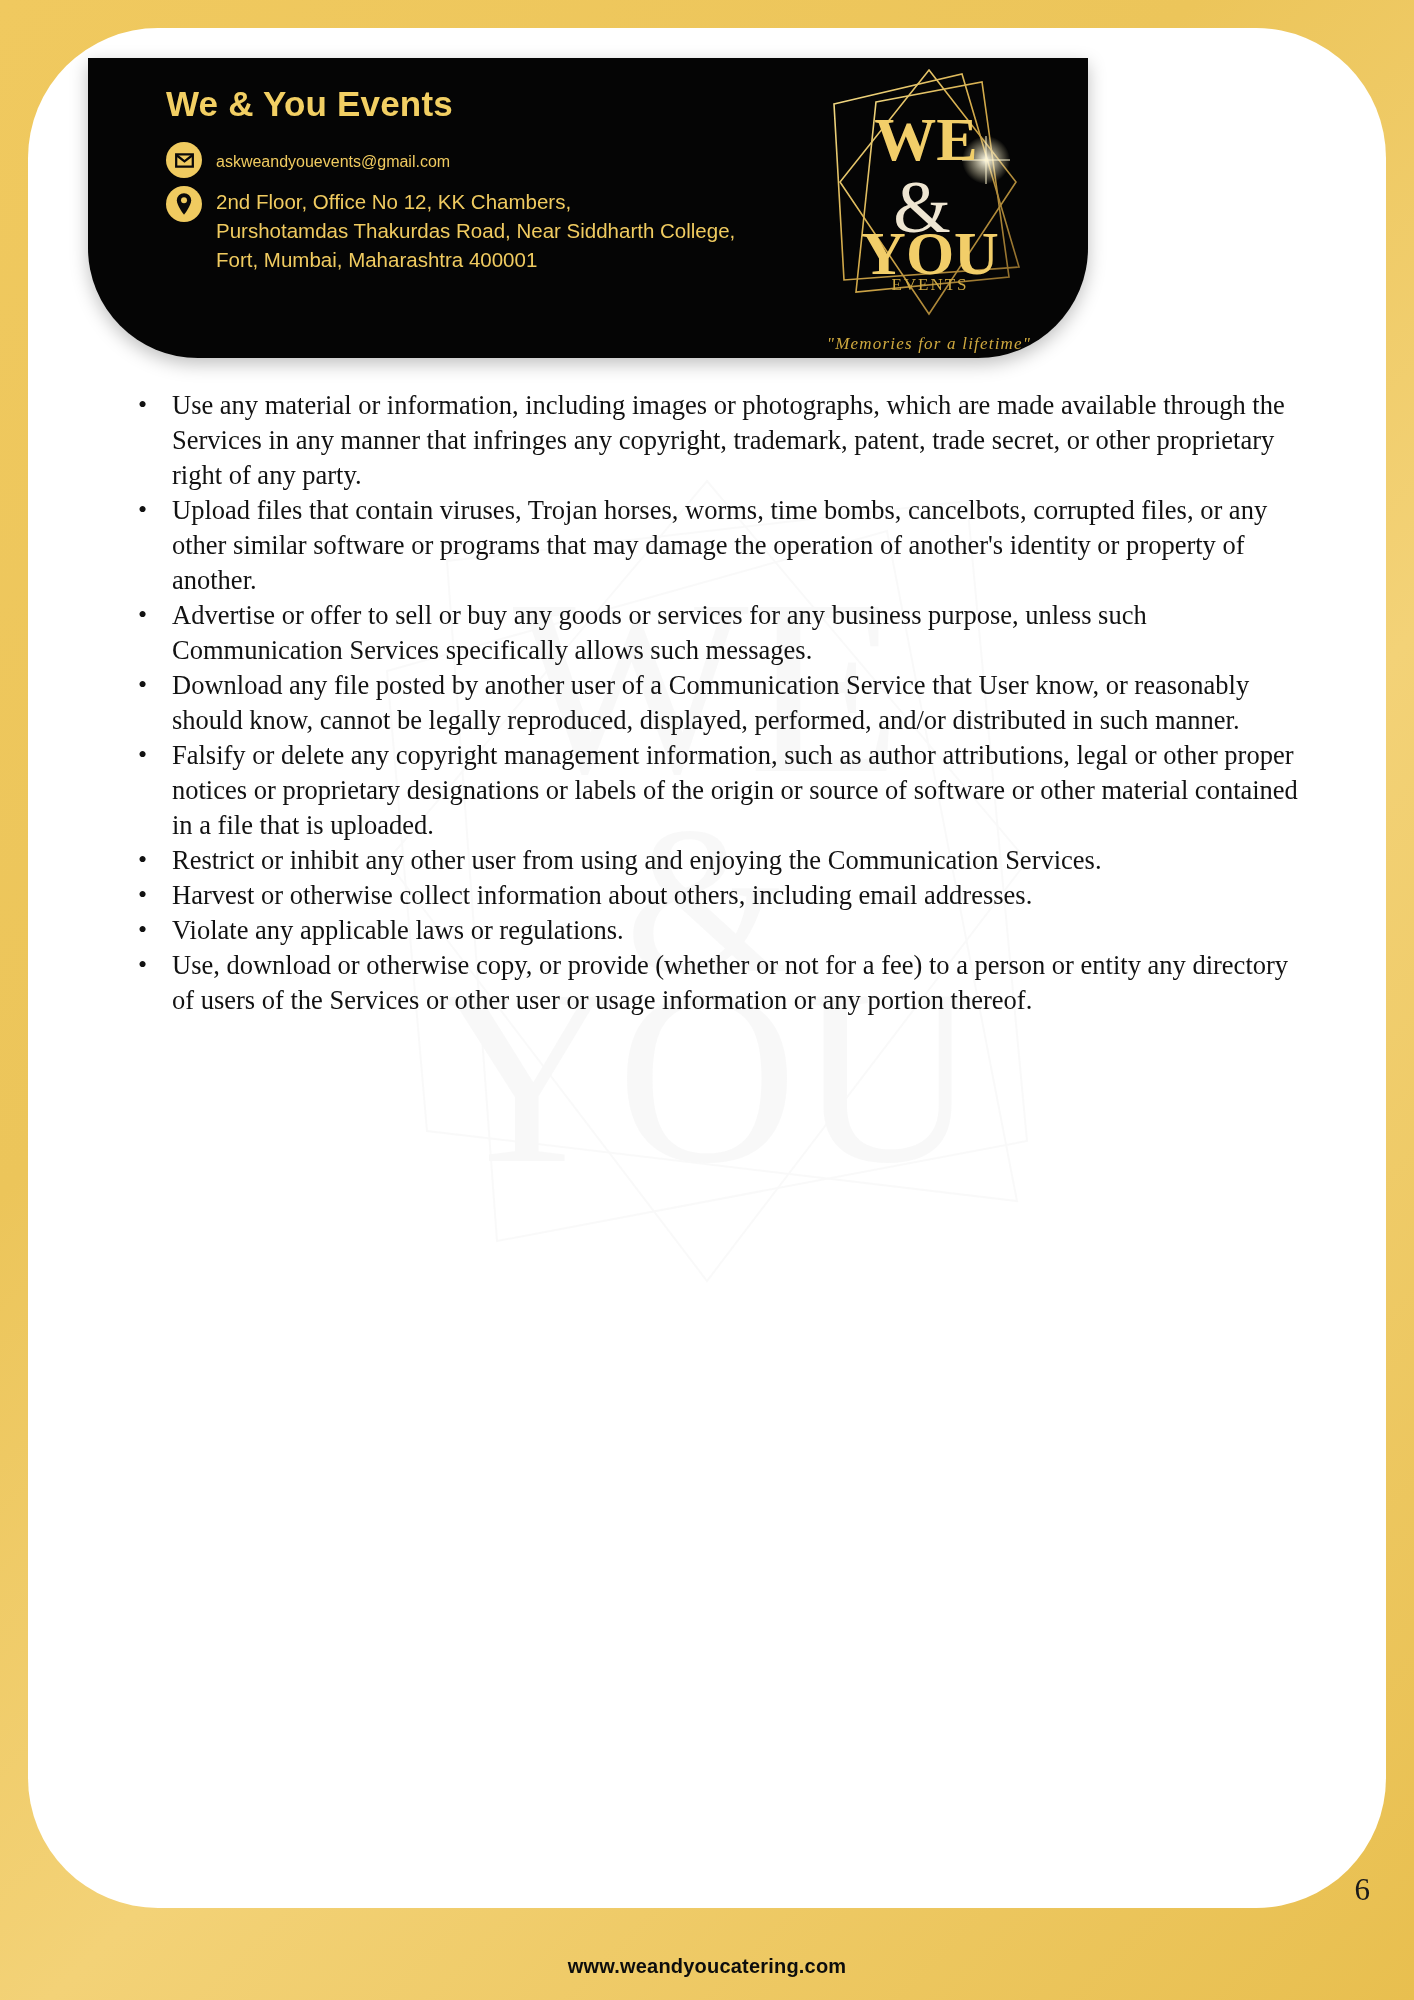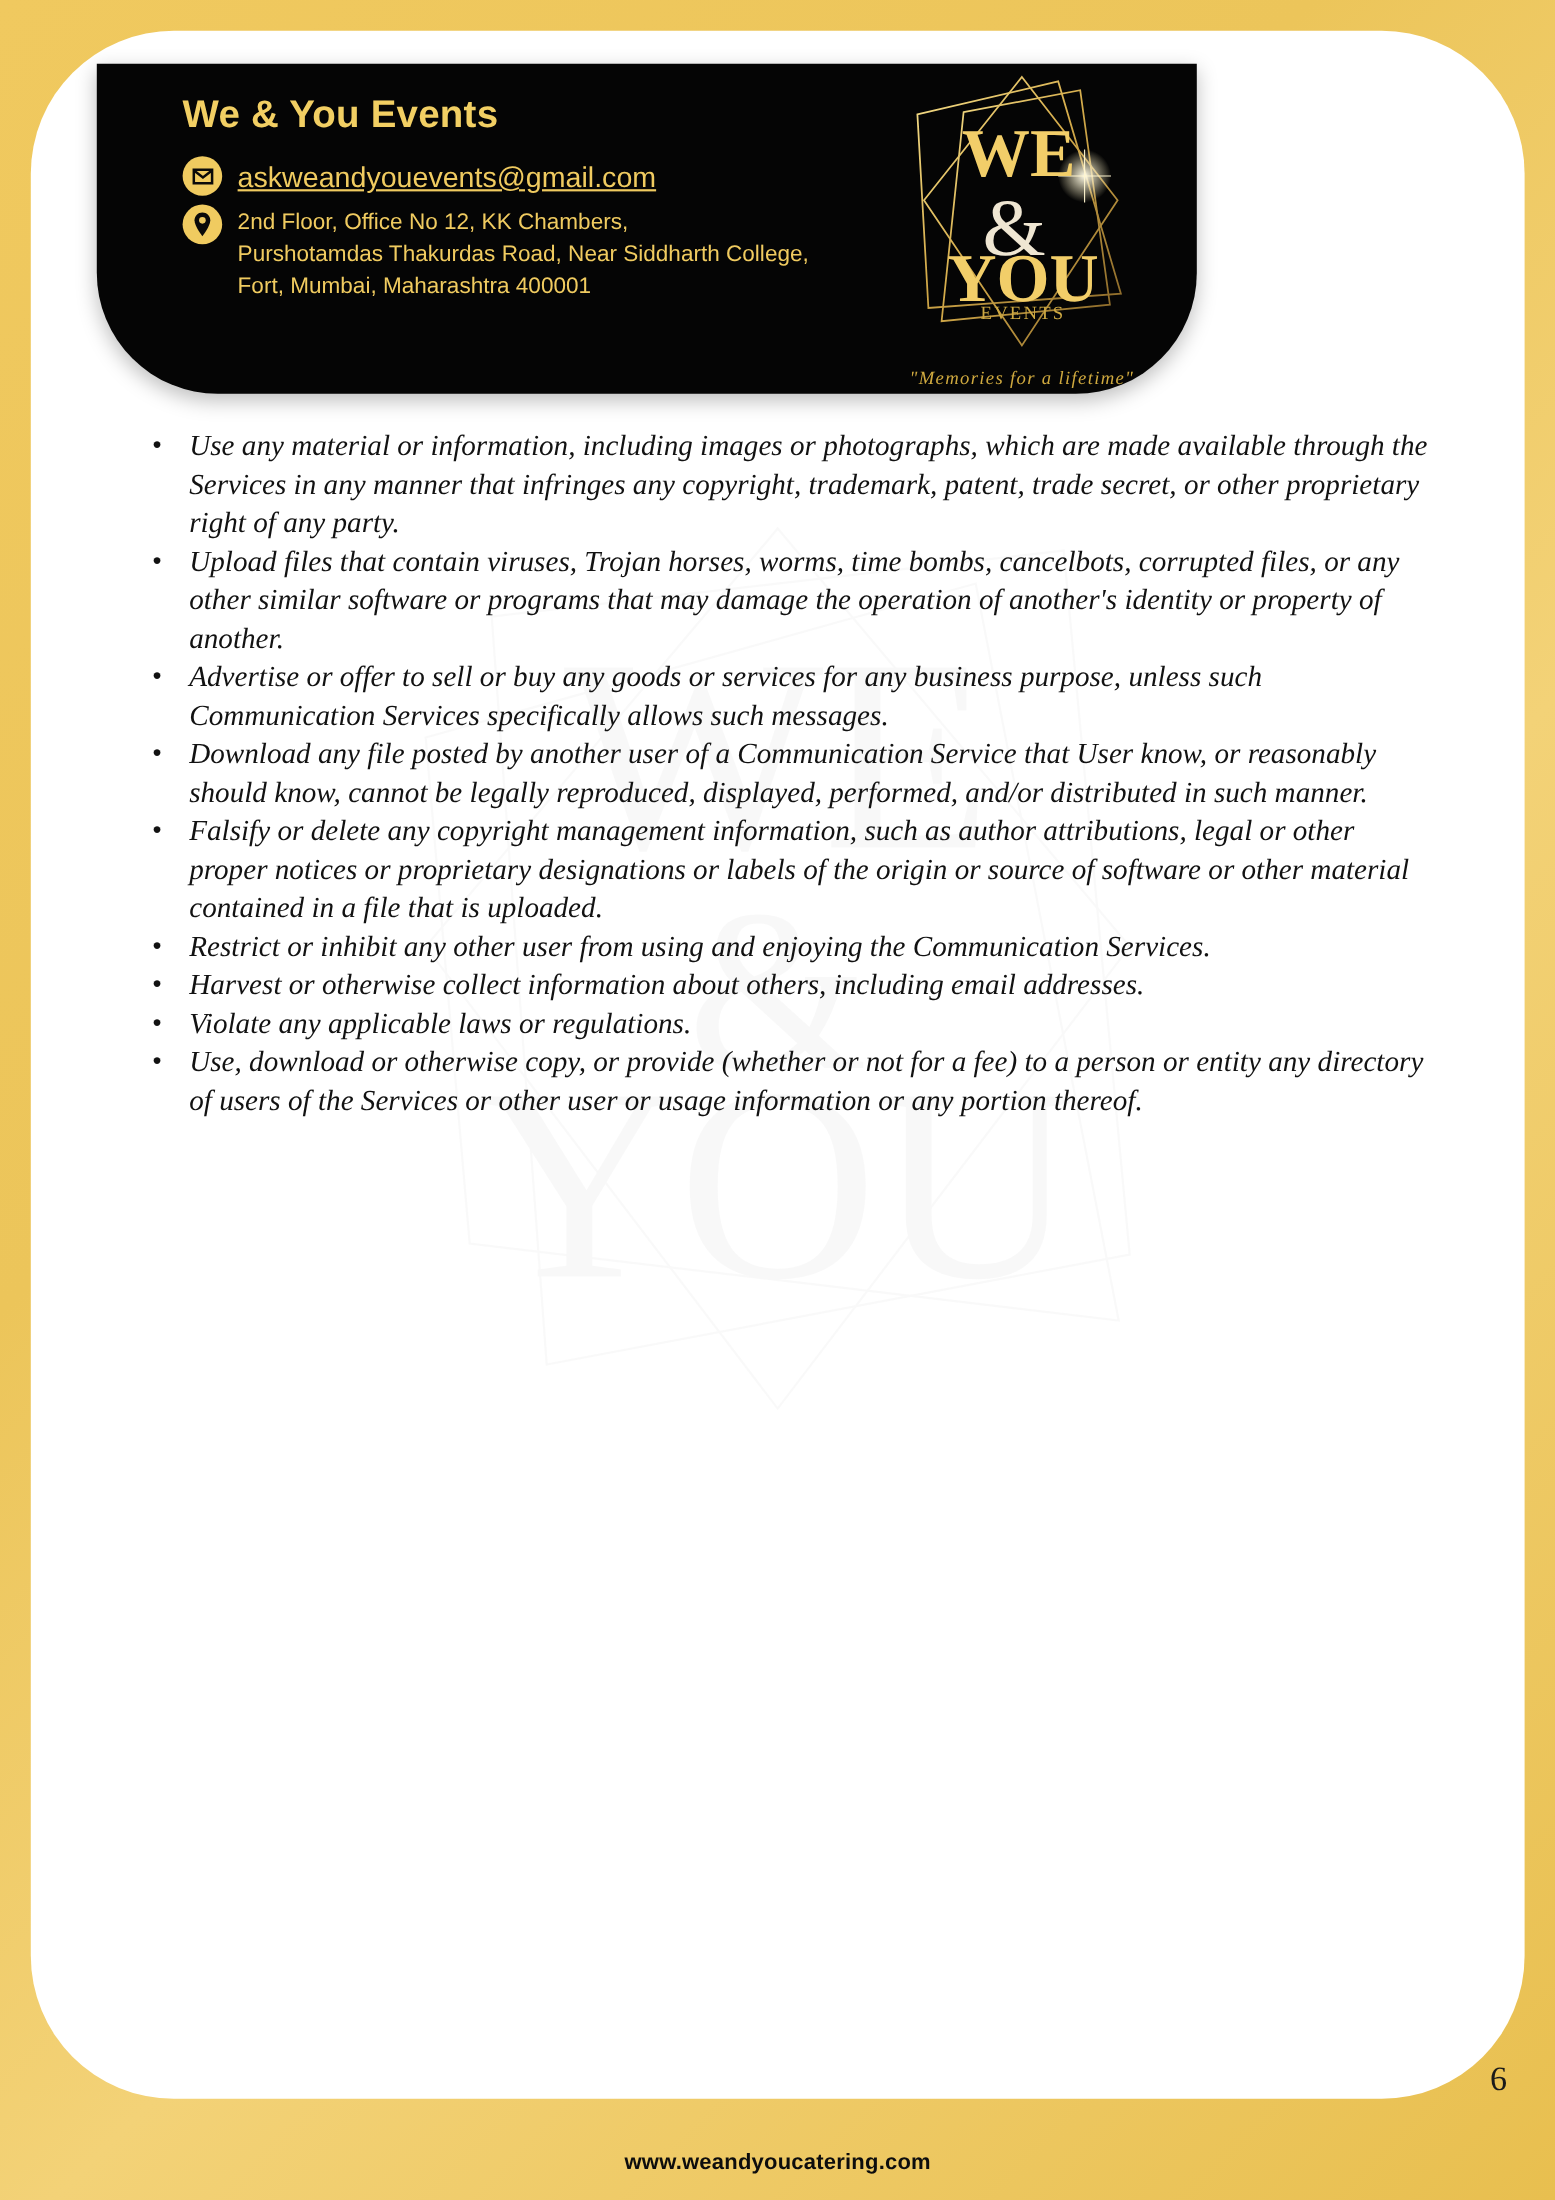--- a/index.html
+++ b/index.html
@@ -85,21 +85,21 @@
   .ci svg { display: block; }
 
   .contact-text {
     color: #f0cb60;
     font-family: "Liberation Sans", sans-serif;
     font-size: 20.5px;
     line-height: 29px;
     white-space: pre-line;
     padding-top: 1px;
   }
-  .contact-text.email { padding-top: 5px; font-size: 26px; text-decoration: underline; }
+  .contact-text.email { padding-top: 5px; font-size: 16px; }
 
   .row-phone  { margin-top: 2px; }
   .row-mail   { margin-top: 6px; }
   .row-addr   { margin-top: 6px; }
 
   
   .logo-wrap {
     position: absolute;
     right: 34px;
     top: 4px;
@@ -135,21 +135,20 @@
   .content {
     position: absolute;
     left: 100px;
     top: 360px;
     width: 1180px;
     z-index: 3;
   }
 
   ul.rules {
     list-style: none;
-    font-style: italic;
   }
   ul.rules li {
     position: relative;
     padding-left: 44px;
     font-family: "Liberation Serif", serif;
     font-size: 26.5px;
     line-height: 35px;
     color: #121212;
     margin-bottom: 0px;
     text-align: left;

